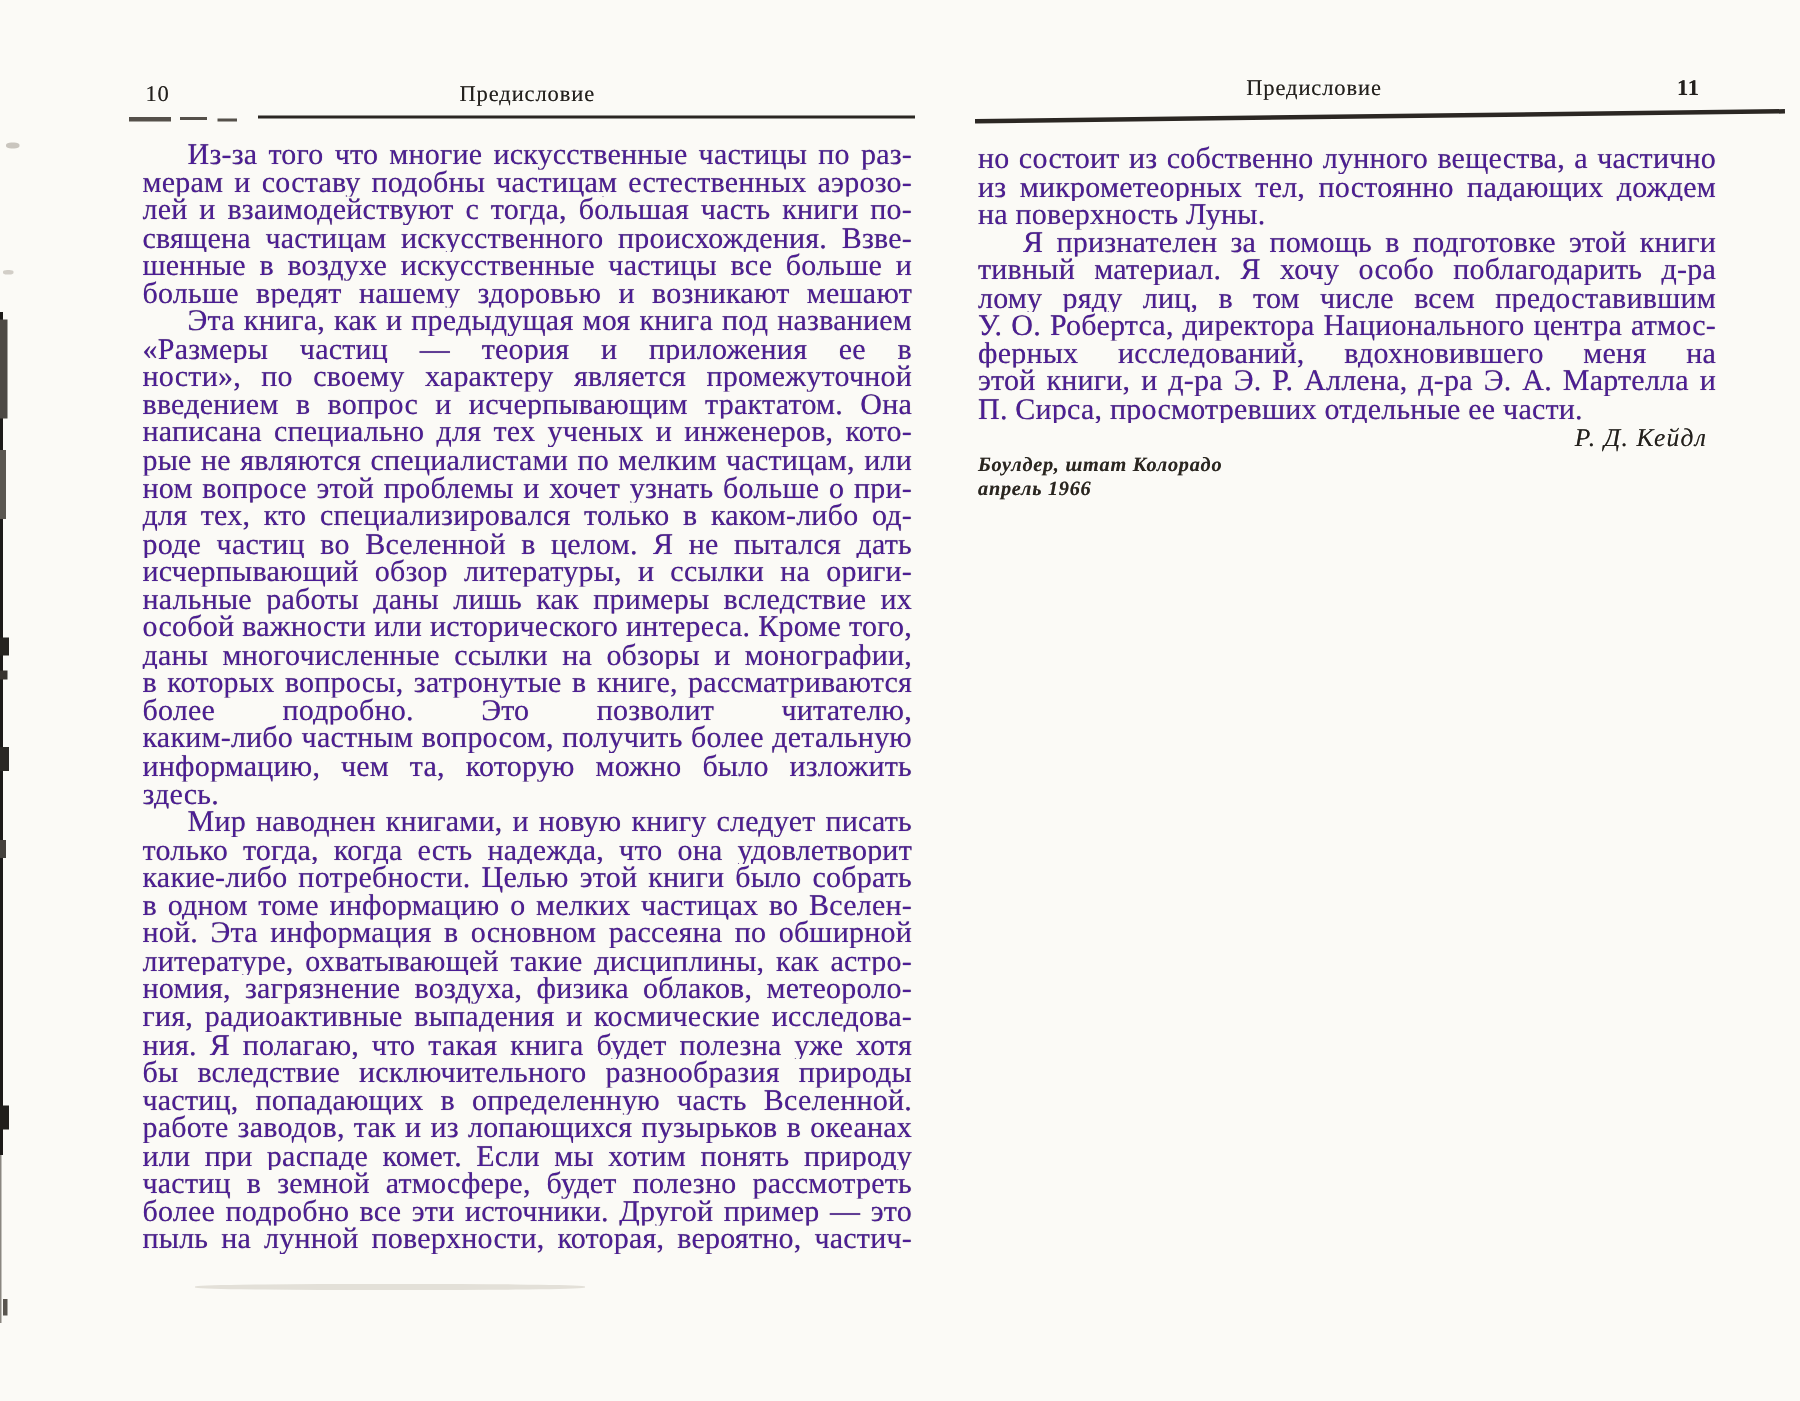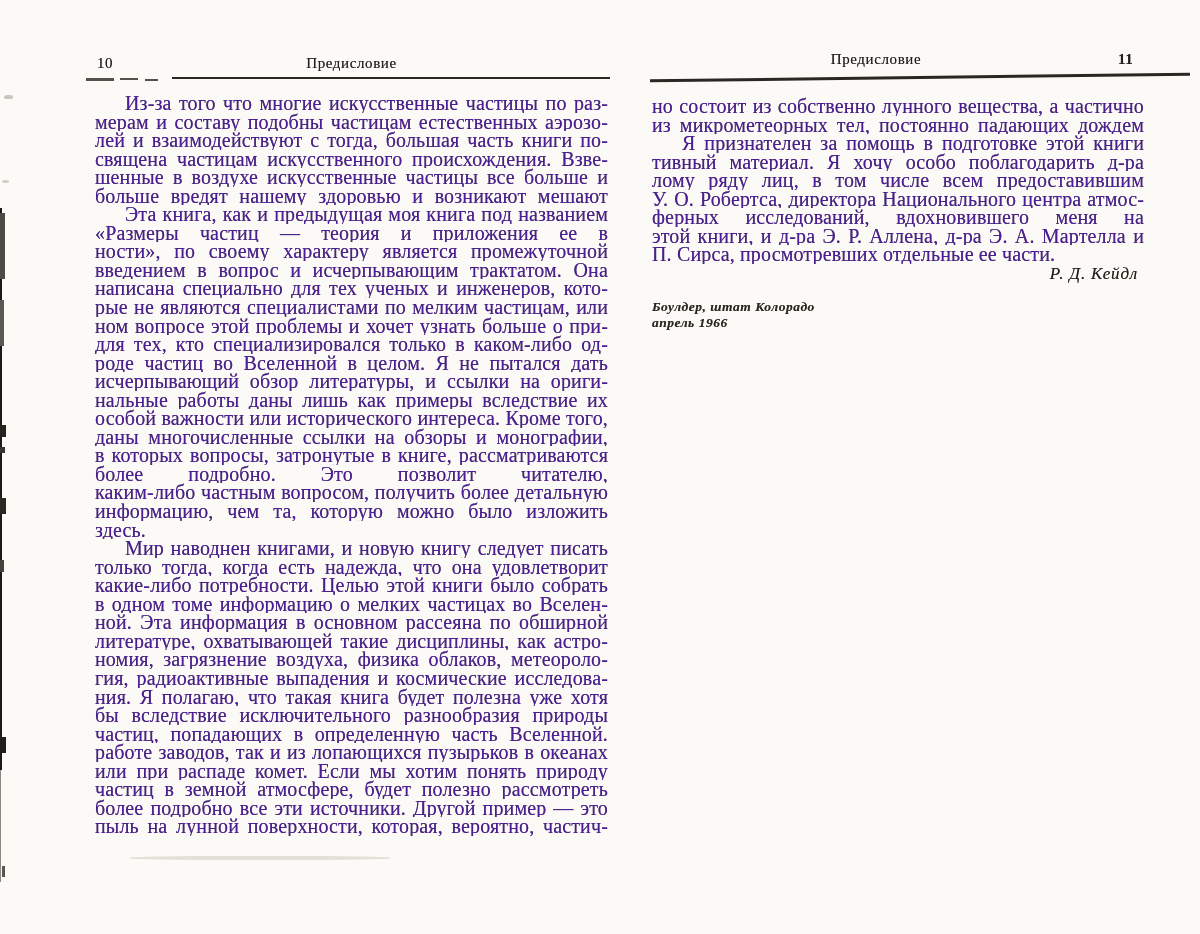--- a/index.html
+++ b/index.html
@@ -66,21 +66,20 @@
   .signature {
     padding-right: 6px;
     text-align: right;
     font-style: italic;
     font-size: 17px;
     letter-spacing: 0.8px;
     color: #23201c;
     text-shadow: 0 0 0.4px rgba(25,22,19,0.55);
   }
   .place-date {
-    margin-top: 15px;
     font-style: italic;
     font-weight: bold;
     font-size: 13.5px;
     line-height: 16px;
     letter-spacing: 0.5px;
     color: #2a2620;
     text-shadow: 0 0 0.4px rgba(25,22,19,0.5);
   }
 
   
@@ -157,20 +156,21 @@
 
   <div class="page-number" style="left:493px; top:51px;font-weight:bold;">11</div>
 
   <div class="header-rule" style="left:25px; top:76px; width:540px; height:3px; transform:rotate(-0.7deg);"></div>
 
   <div class="body-col" style="left:27px; top:97px; width:492px;">
     <div id="right-body">
         <div class="paragraph">
           <div class="line">но состоит из собственно лунного вещества, а частично —</div>
           <div class="line">из микрометеорных тел, постоянно падающих дождем</div>
+          <div class="line para-end">на поверхность Луны.</div>
         </div>
         <div class="paragraph">
           <div class="line indent">Я признателен за помощь в подготовке этой книги це-</div>
           <div class="line">тивный материал. Я хочу особо поблагодарить д-ра</div>
           <div class="line">лому ряду лиц, в том числе всем предоставившим иллюстра-</div>
           <div class="line">У. О. Робертса, директора Национального центра атмос-</div>
           <div class="line">ферных исследований, вдохновившего меня на написание</div>
           <div class="line">этой книги, и д-ра Э. Р. Аллена, д-ра Э. А. Мартелла и</div>
           <div class="line para-end">П. Сирса, просмотревших отдельные ее части.</div>
         </div>

